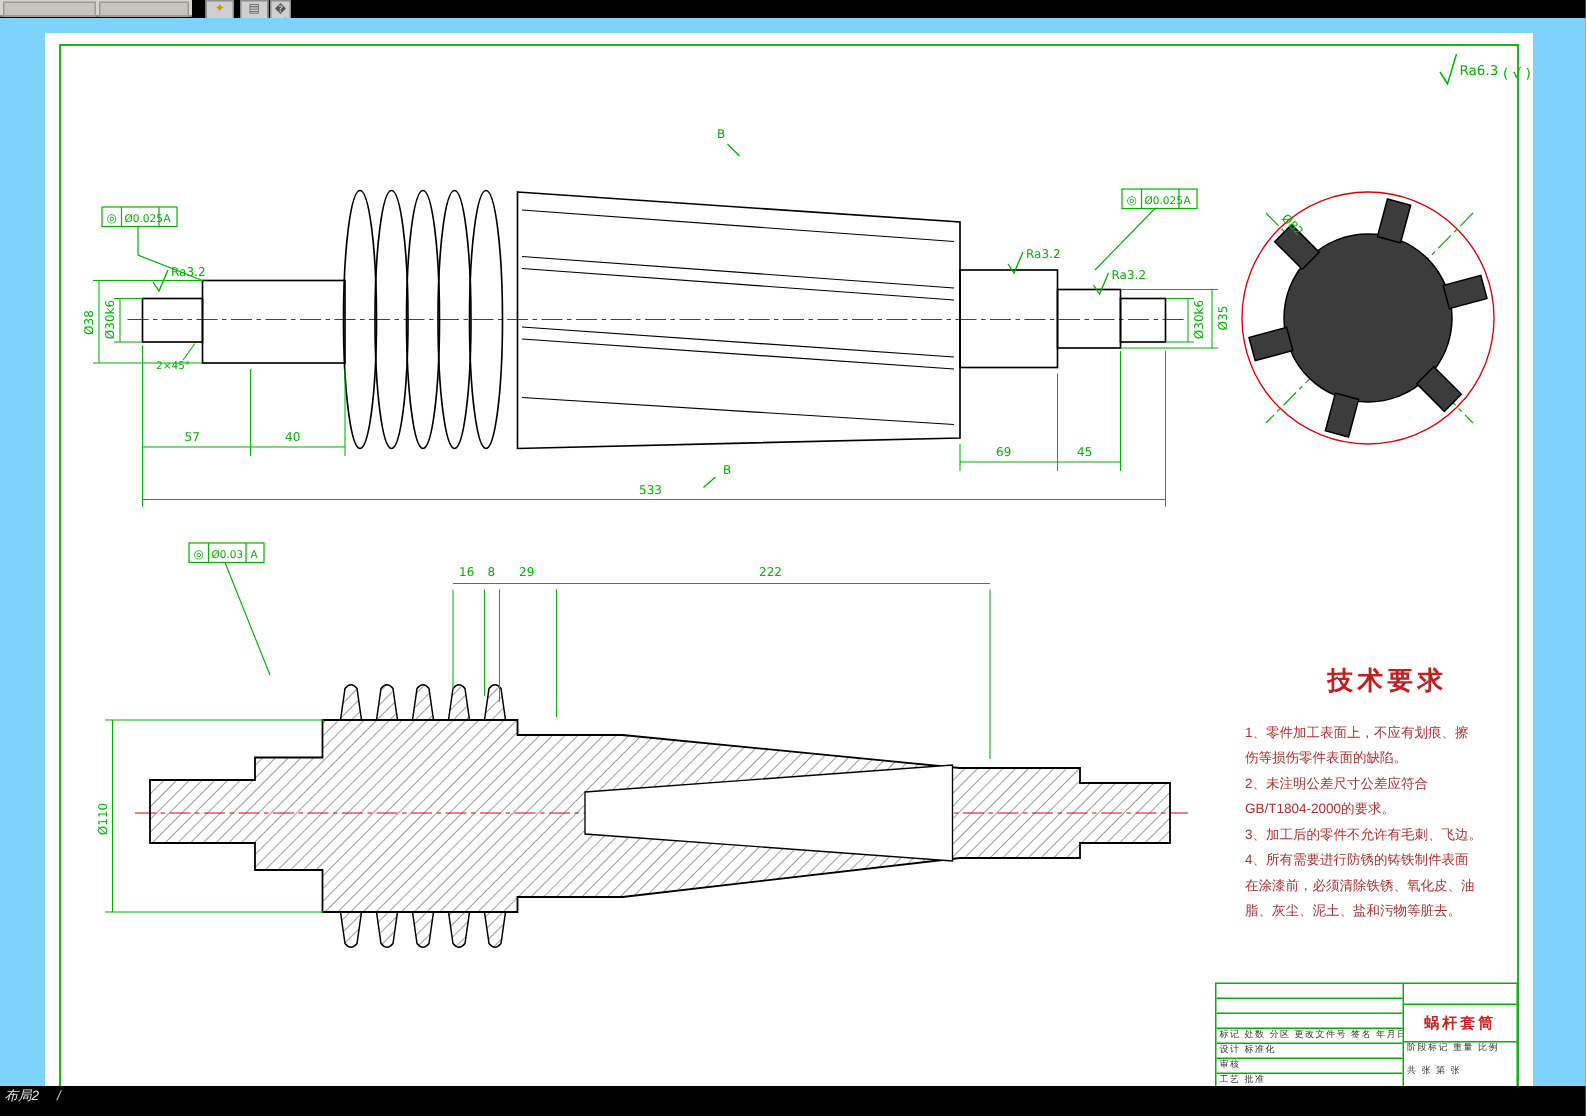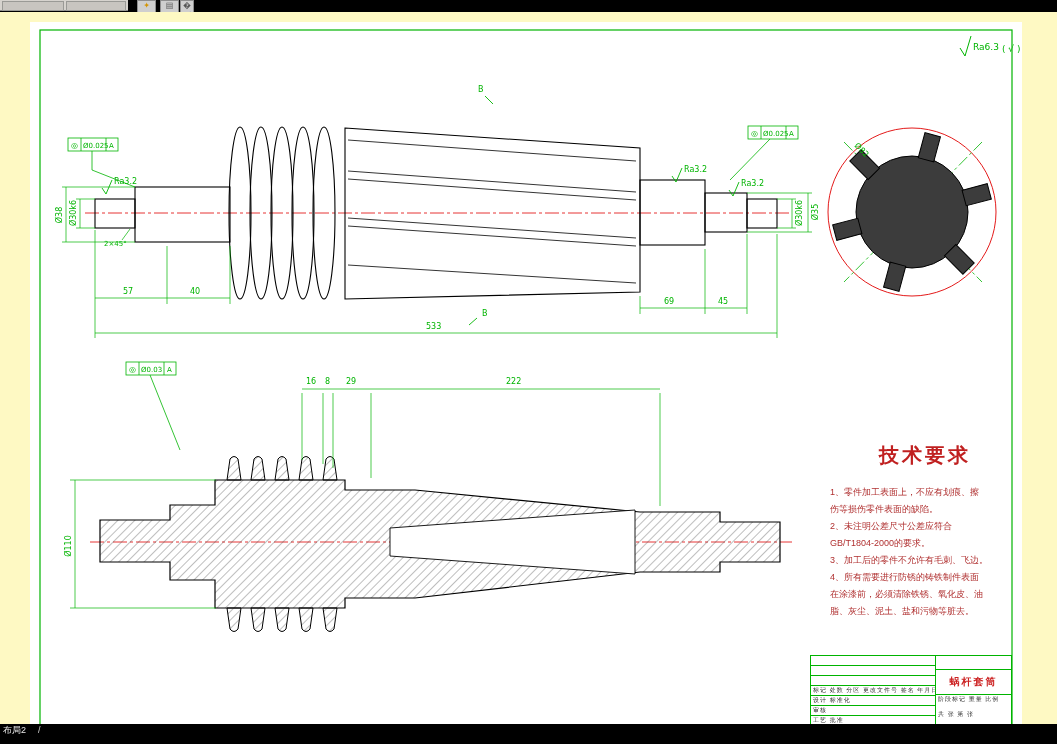--- a/index.html
+++ b/index.html
@@ -7,42 +7,42 @@
     width:1057px;height:744px;background:#000;overflow:hidden;position:relative;
     font-family:"Liberation Sans", sans-serif;
   }
   
   .topbar{position:absolute;left:0;top:0;width:1057px;height:12px;background:#000;}
   .tb-strip{position:absolute;left:0;top:0;width:128px;height:10px;background:#d6d3ce;border-bottom:1px solid #8a8a8a;}
   .tb-seg{position:absolute;top:1px;height:8px;background:#c8c5c0;border:1px solid #9a9a96;}
   .tb-icon{position:absolute;top:0;width:17px;height:11px;background:#cfcfcf;border:1px solid #8e8e8e;
     font-size:8px;line-height:10px;text-align:center;color:#555;}
   
-  .canvas{position:absolute;left:0;top:12px;width:1057px;height:720px;background:#fef9c3;}
+  .canvas{position:absolute;left:0;top:12px;width:1057px;height:720px;background:#7dd3fc;}
   .sheet{position:absolute;left:30px;top:10px;width:992px;height:711px;background:#fff;}
   svg.drawing{position:absolute;left:0;top:0;}
   
   .techreq{position:absolute;left:800px;top:420px;width:190px;color:#b03030;}
-  .techreq .t{font-size:20px;font-weight:bold;text-align:center;letter-spacing:3px;color:#c02020;}
+  .techreq .t{font-size:17px;font-weight:bold;text-align:center;letter-spacing:3px;color:#c02020;}
   .techreq .b{margin-top:15px;font-size:9px;line-height:17px;white-space:pre-line;}
   
   .titleblock{position:absolute;left:780px;top:633px;width:200px;height:69px;border:1px solid #00b400;
     display:flex;font-size:6px;color:#333;}
   .tb-left{width:124px;border-right:1px solid #00b400;display:flex;flex-direction:column;}
   .tb-left .row{flex:1;border-bottom:1px solid #00b400;overflow:hidden;white-space:nowrap;
     line-height:8px;padding-left:2px;letter-spacing:1px;}
   .tb-left .row:last-child{border-bottom:none;}
   .tb-right{flex:1;display:flex;flex-direction:column;}
   .tb-right .company{height:13px;border-bottom:1px solid #00b400;}
   .tb-right .pname{height:24px;border-bottom:1px solid #00b400;color:#cc2222;font-size:10px;
     font-weight:bold;display:flex;align-items:center;justify-content:center;letter-spacing:2px;}
   .tb-right .meta{flex:1;overflow:hidden;line-height:9px;padding-left:2px;letter-spacing:1px;}
   
   .statusbar{position:absolute;left:0;top:724px;width:1057px;height:20px;background:#000;color:#e8e8e8;
-    font-size:9px;line-height:12px;}
+    font-size:9px;line-height:12px;font-style:italic;}
   .statusbar .tab{position:absolute;left:3px;}
   .statusbar .sl{position:absolute;left:38px;color:#cfcfcf;}
   text{font-family:"DejaVu Sans", sans-serif;}
 </style>
 </head>
 <body>
 
 <div class="topbar">
   <div class="tb-strip">
     <div class="tb-seg" style="left:2px;width:60px;"></div>

